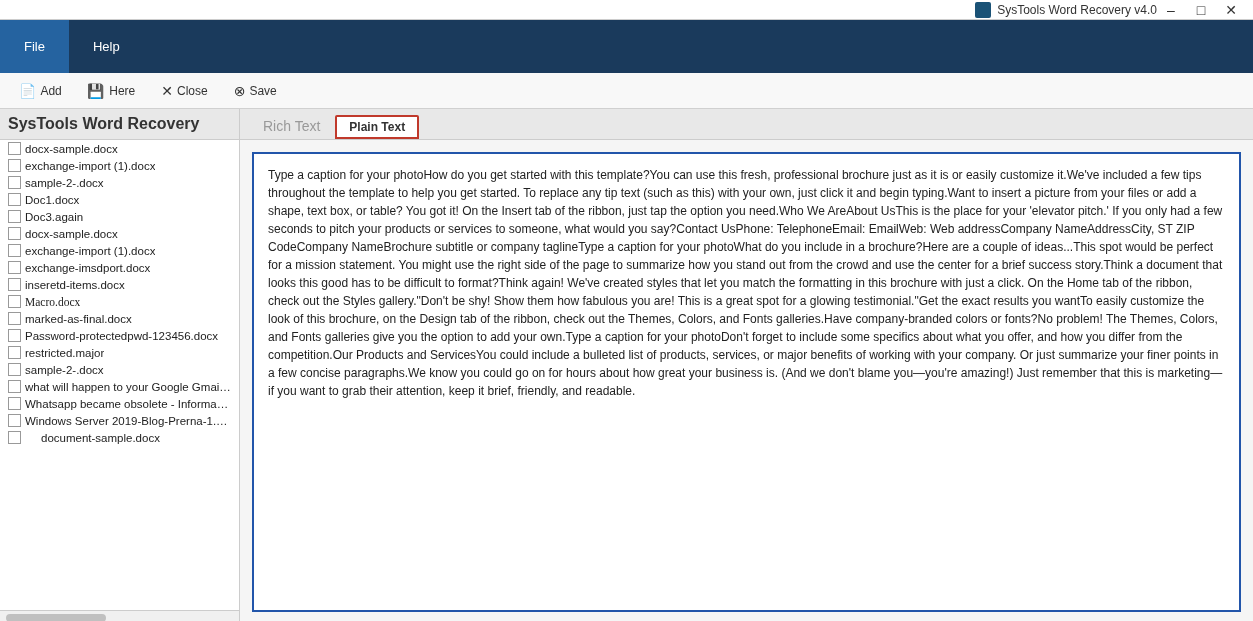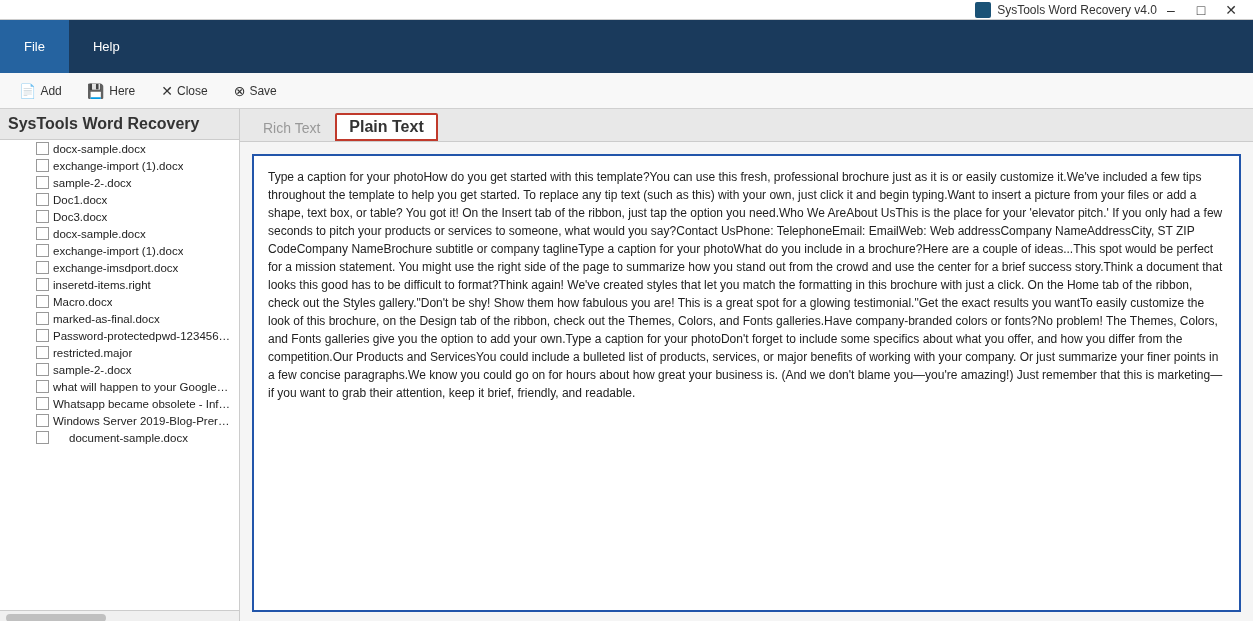--- a/index.html
+++ b/index.html
@@ -105,21 +105,20 @@
       font-size: 16px;
       font-weight: bold;
       color: #333;
       background: #e8e8e8;
       border-bottom: 1px solid #ccc;
     }
     .sidebar-list {
       flex: 1;
       overflow-y: auto;
       overflow-x: hidden;
-      padding-left: 28px;
     }
     .sidebar-item {
       display: flex;
       align-items: center;
       gap: 4px;
       padding: 2px 8px;
       font-size: 11.5px;
       color: #222;
       cursor: pointer;
       white-space: nowrap;
@@ -158,21 +157,21 @@
     }
     .tab-bar {
       display: flex;
       align-items: flex-end;
       padding: 4px 8px 0;
       background: #e8e8e8;
       border-bottom: 1px solid #ccc;
     }
     .tab {
       padding: 4px 14px;
-      font-size: 16px;
+      font-size: 12px;
       cursor: pointer;
       border: 1px solid transparent;
       background: transparent;
       border-radius: 2px 2px 0 0;
       color: #555;
     }
     .tab.rich-text {
       color: #999;
       font-size: 14px;
     }
@@ -255,41 +254,41 @@
         <div class="sidebar-item">
           <div class="sidebar-checkbox"></div>
           <span style="overflow: hidden; text-overflow: ellipsis; white-space: nowrap;">sample-2-.docx</span>
         </div>
         <div class="sidebar-item">
           <div class="sidebar-checkbox"></div>
           <span style="overflow: hidden; text-overflow: ellipsis; white-space: nowrap;">Doc1.docx</span>
         </div>
         <div class="sidebar-item">
           <div class="sidebar-checkbox"></div>
-          <span style="overflow: hidden; text-overflow: ellipsis; white-space: nowrap;">Doc3.docx</span>
+          <span style="overflow: hidden; text-overflow: ellipsis; white-space: nowrap;">Doc3.again</span>
         </div>
         <div class="sidebar-item">
           <div class="sidebar-checkbox"></div>
           <span style="overflow: hidden; text-overflow: ellipsis; white-space: nowrap;">docx-sample.docx</span>
         </div>
         <div class="sidebar-item">
           <div class="sidebar-checkbox"></div>
           <span style="overflow: hidden; text-overflow: ellipsis; white-space: nowrap;">exchange-import (1).docx</span>
         </div>
         <div class="sidebar-item">
           <div class="sidebar-checkbox"></div>
           <span style="overflow: hidden; text-overflow: ellipsis; white-space: nowrap;">exchange-imsdport.docx</span>
         </div>
         <div class="sidebar-item">
           <div class="sidebar-checkbox"></div>
-          <span style="overflow: hidden; text-overflow: ellipsis; white-space: nowrap;">inseretd-items.right</span>
-        </div>
-        <div class="sidebar-item">
-          <div class="sidebar-checkbox"></div>
-          <span style="overflow: hidden; text-overflow: ellipsis; white-space: nowrap;">Macro.docx</span>
+          <span style="overflow: hidden; text-overflow: ellipsis; white-space: nowrap;">inseretd-items.docx</span>
+        </div>
+        <div class="sidebar-item">
+          <div class="sidebar-checkbox"></div>
+          <span style="overflow: hidden; text-overflow: ellipsis; white-space: nowrap; font-family: Liberation Serif, serif;">Macro.docx</span>
         </div>
         <div class="sidebar-item">
           <div class="sidebar-checkbox"></div>
           <span style="overflow: hidden; text-overflow: ellipsis; white-space: nowrap;">marked-as-final.docx</span>
         </div>
         <div class="sidebar-item">
           <div class="sidebar-checkbox"></div>
           <span style="overflow: hidden; text-overflow: ellipsis; white-space: nowrap;">Password-protectedpwd-123456.docx</span>
         </div>
         <div class="sidebar-item">

